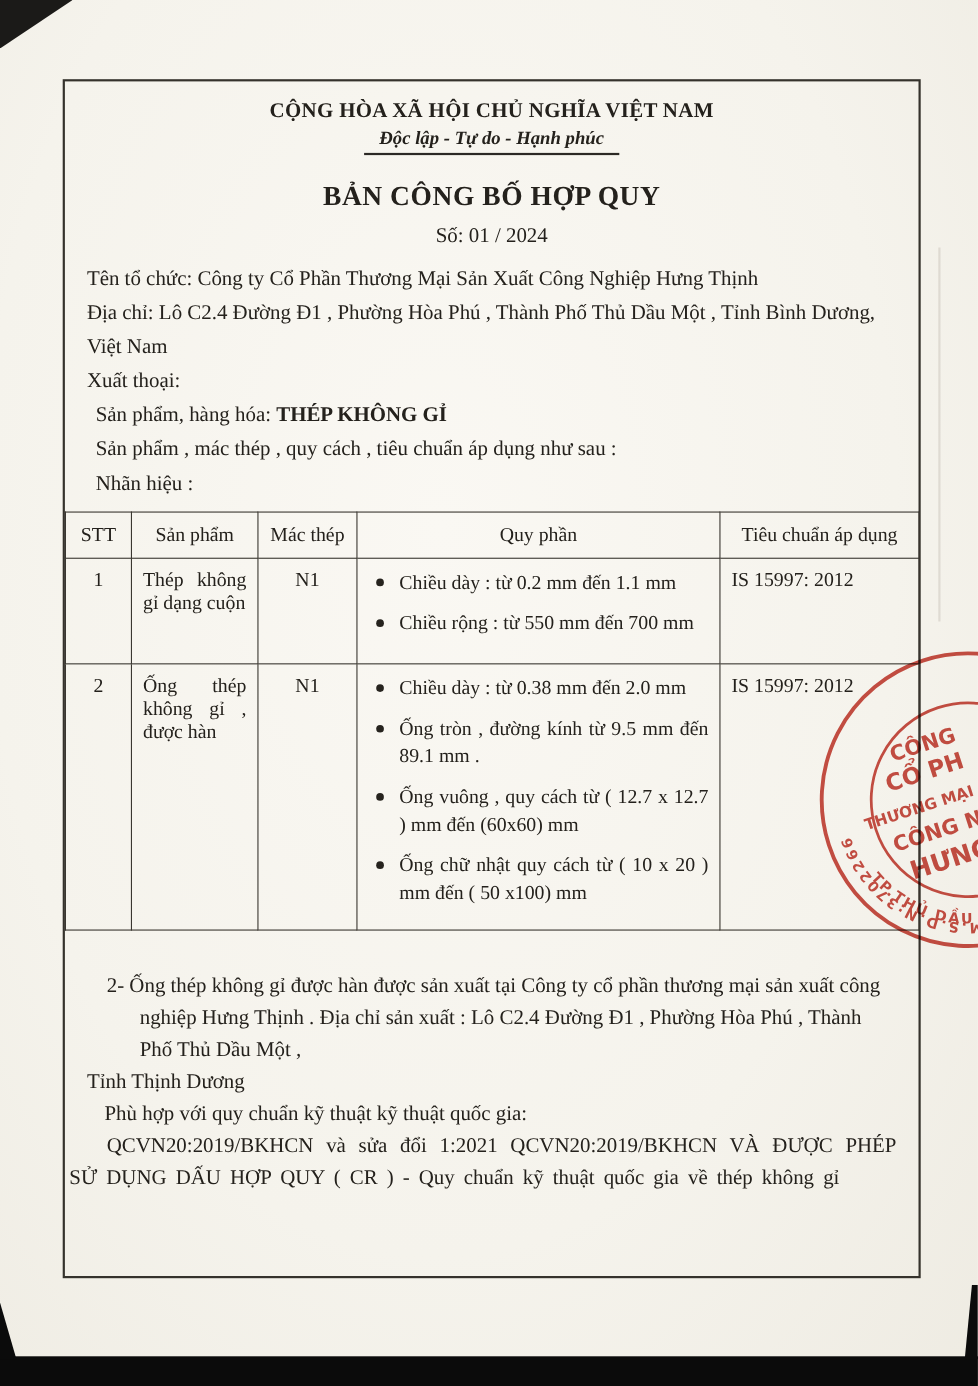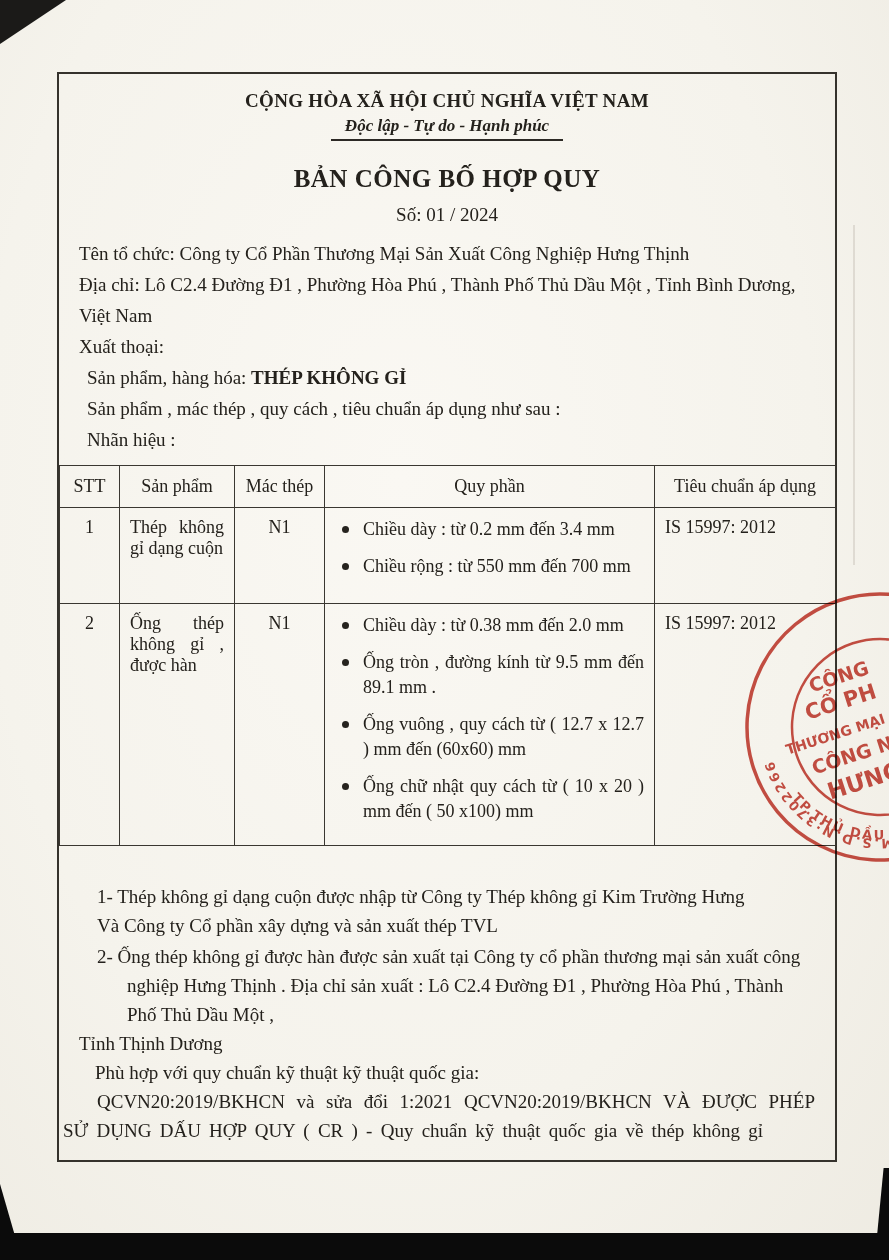--- a/index.html
+++ b/index.html
@@ -119,21 +119,21 @@
           <th>Tiêu chuẩn áp dụng</th>
         </tr>
       </thead>
       <tbody>
         <tr class="r1">
           <td class="c">1</td>
           <td class="just">Thép không gỉ dạng cuộn</td>
           <td class="c">N1</td>
           <td>
             <ul class="specs">
-              <li>Chiều dày : từ 0.2 mm đến 3.4 mm</li>
+              <li>Chiều dày : từ 0.2 mm đến 1.1 mm</li>
               <li>Chiều rộng : từ 550 mm đến 700 mm</li>
             </ul>
           </td>
           <td>IS 15997: 2012</td>
         </tr>
         <tr class="r2">
           <td class="c">2</td>
           <td class="just">Ống thép không gỉ , được hàn</td>
           <td class="c">N1</td>
           <td>
@@ -143,24 +143,20 @@
               <li>Ống vuông , quy cách từ ( 12.7 x 12.7 ) mm đến (60x60) mm</li>
               <li>Ống chữ nhật quy cách từ ( 10 x 20 ) mm đến ( 50 x100) mm</li>
             </ul>
           </td>
           <td>IS 15997: 2012</td>
         </tr>
       </tbody>
     </table>
 
     <div class="pad notes">
-      <div class="note1">
-        <div>1- Thép không gỉ dạng cuộn được nhập từ Công ty Thép không gỉ Kim Trường Hưng</div>
-        <div>Và Công ty Cổ phần xây dựng và sản xuất thép TVL</div>
-      </div>
       <p class="note2">2- Ống thép không gỉ được hàn được sản xuất tại Công ty cổ phần thương mại sản xuất công nghiệp Hưng Thịnh . Địa chỉ sản xuất : Lô C2.4 Đường Đ1 , Phường Hòa Phú , Thành Phố Thủ Dầu Một ,</p>
       <p class="province">Tỉnh Thịnh Dương</p>
       <p class="conf-intro">Phù hợp với quy chuẩn kỹ thuật kỹ thuật quốc gia:</p>
       <p class="conf-detail">QCVN20:2019/BKHCN và sửa đổi 1:2021 QCVN20:2019/BKHCN VÀ ĐƯỢC PHÉP SỬ DỤNG DẤU HỢP QUY ( CR ) -  Quy chuẩn kỹ thuật quốc gia về thép không gỉ</p>
     </div>
 
   </div>
 
   <svg class="stamp" viewBox="0 0 300 300">
     <defs>

